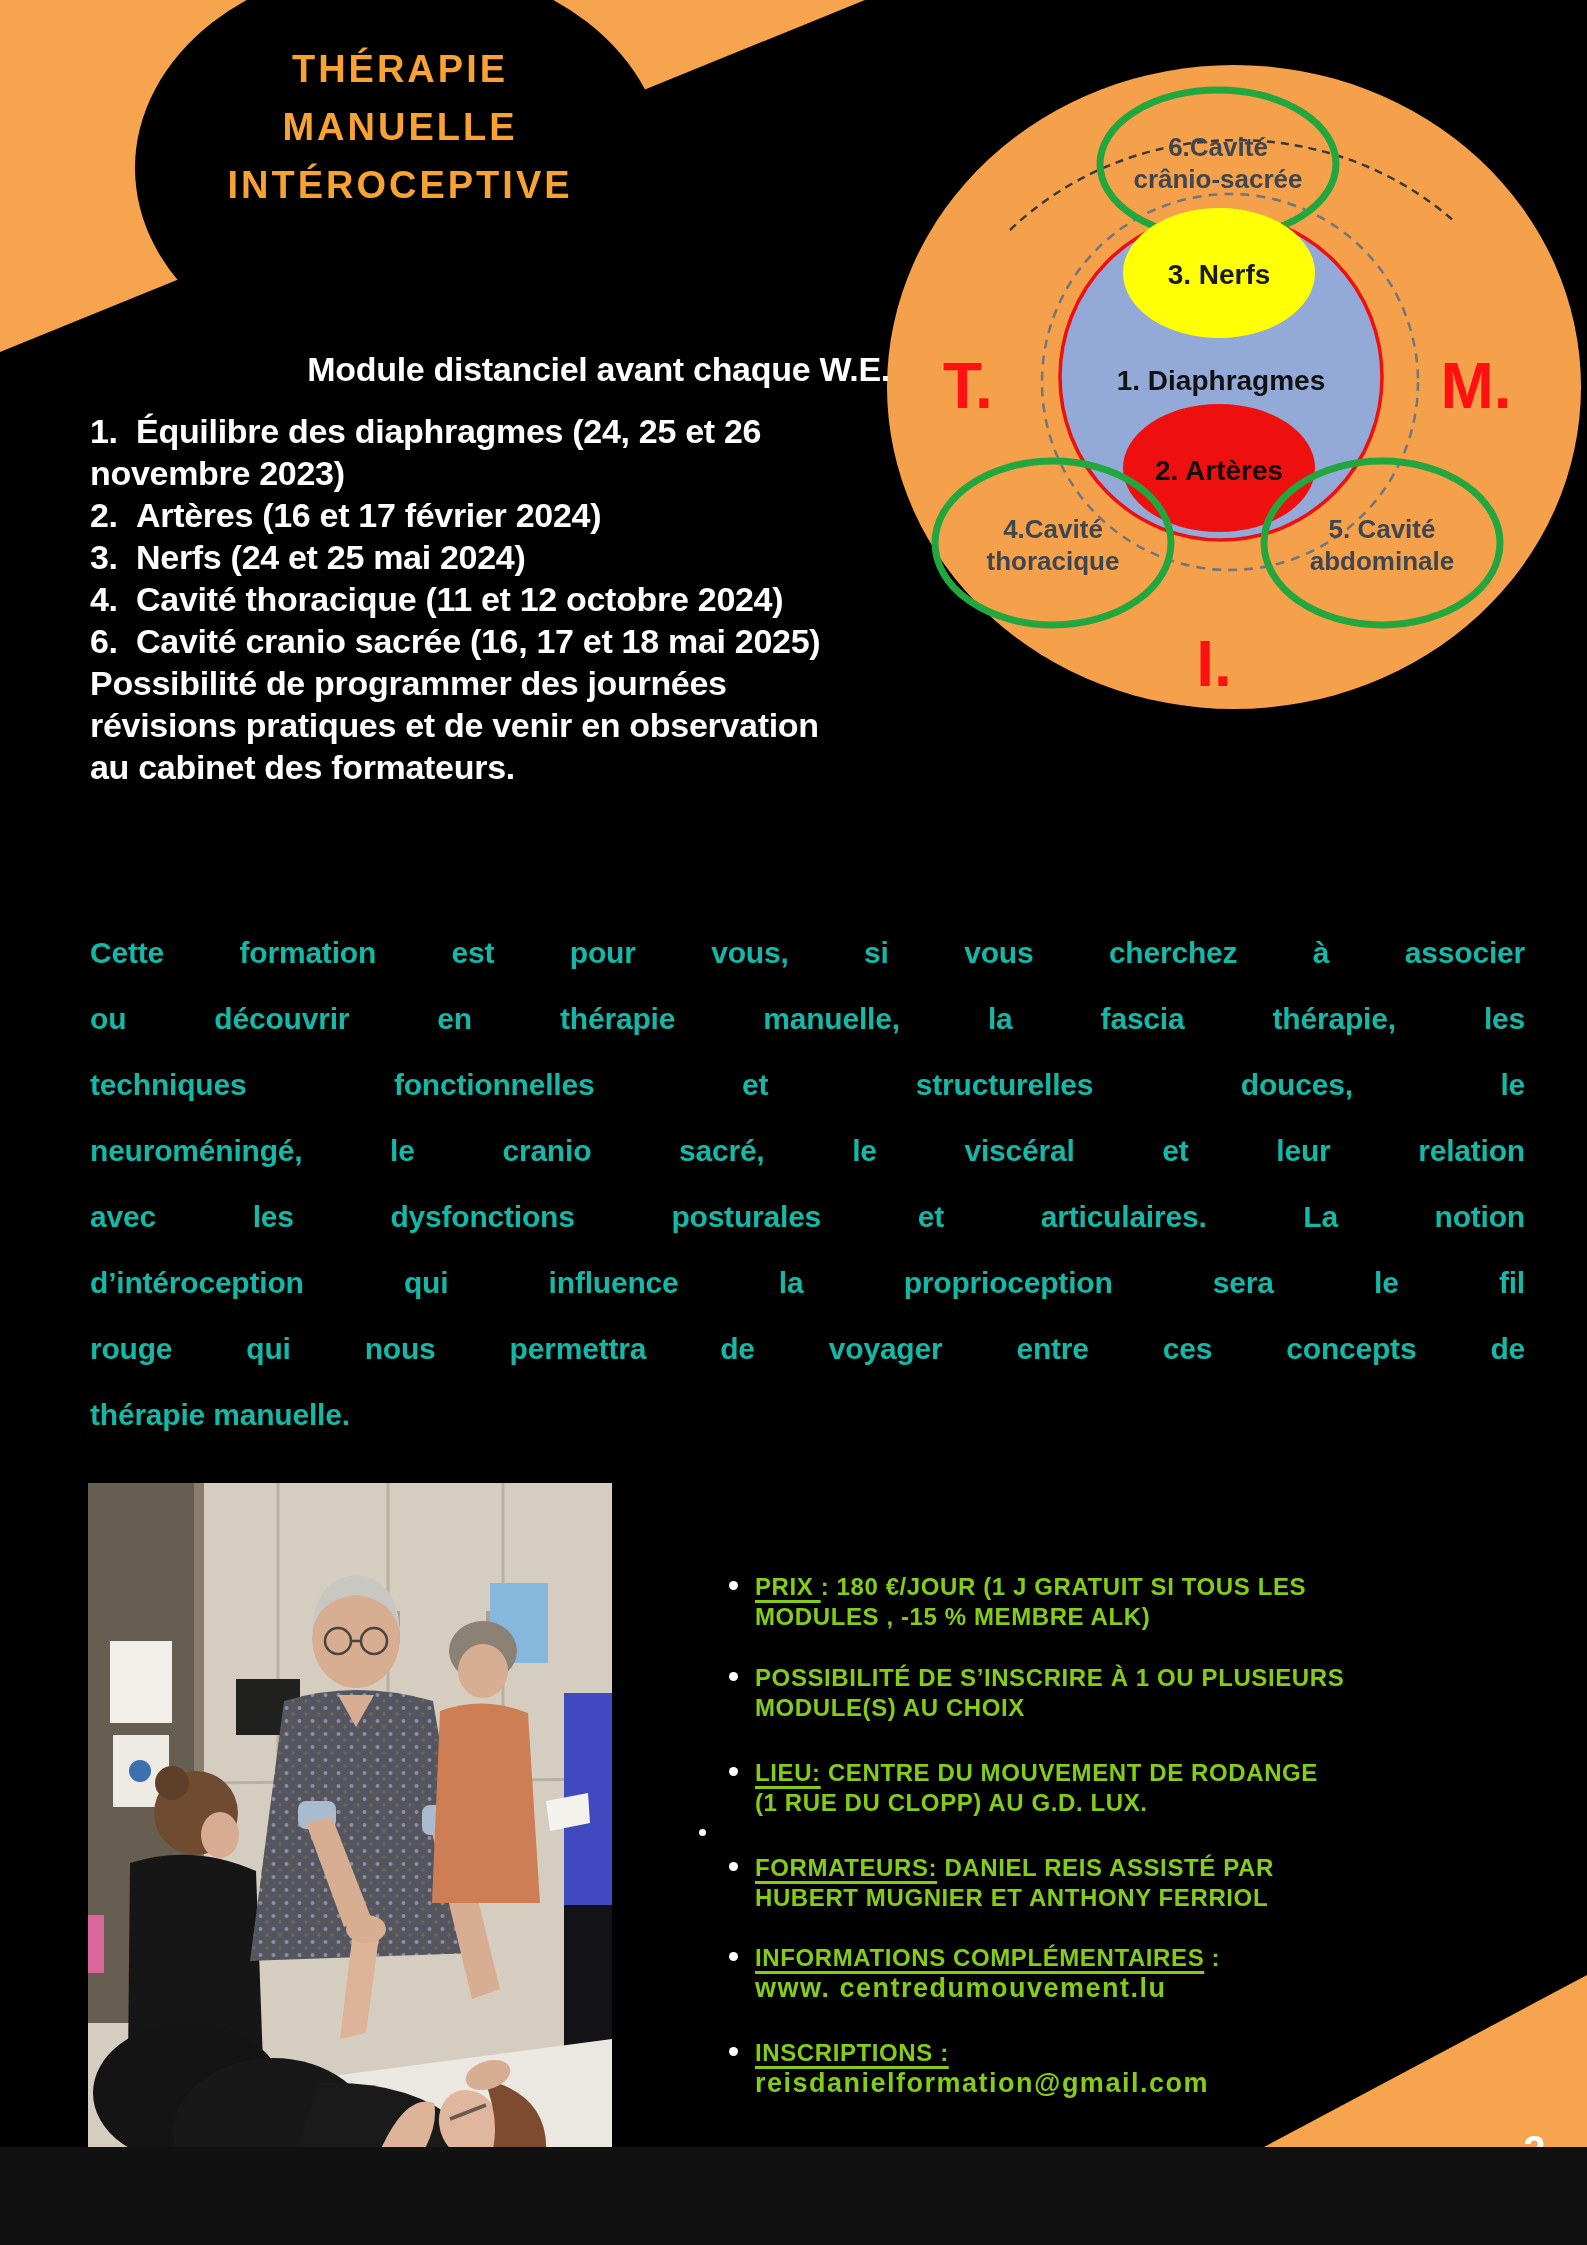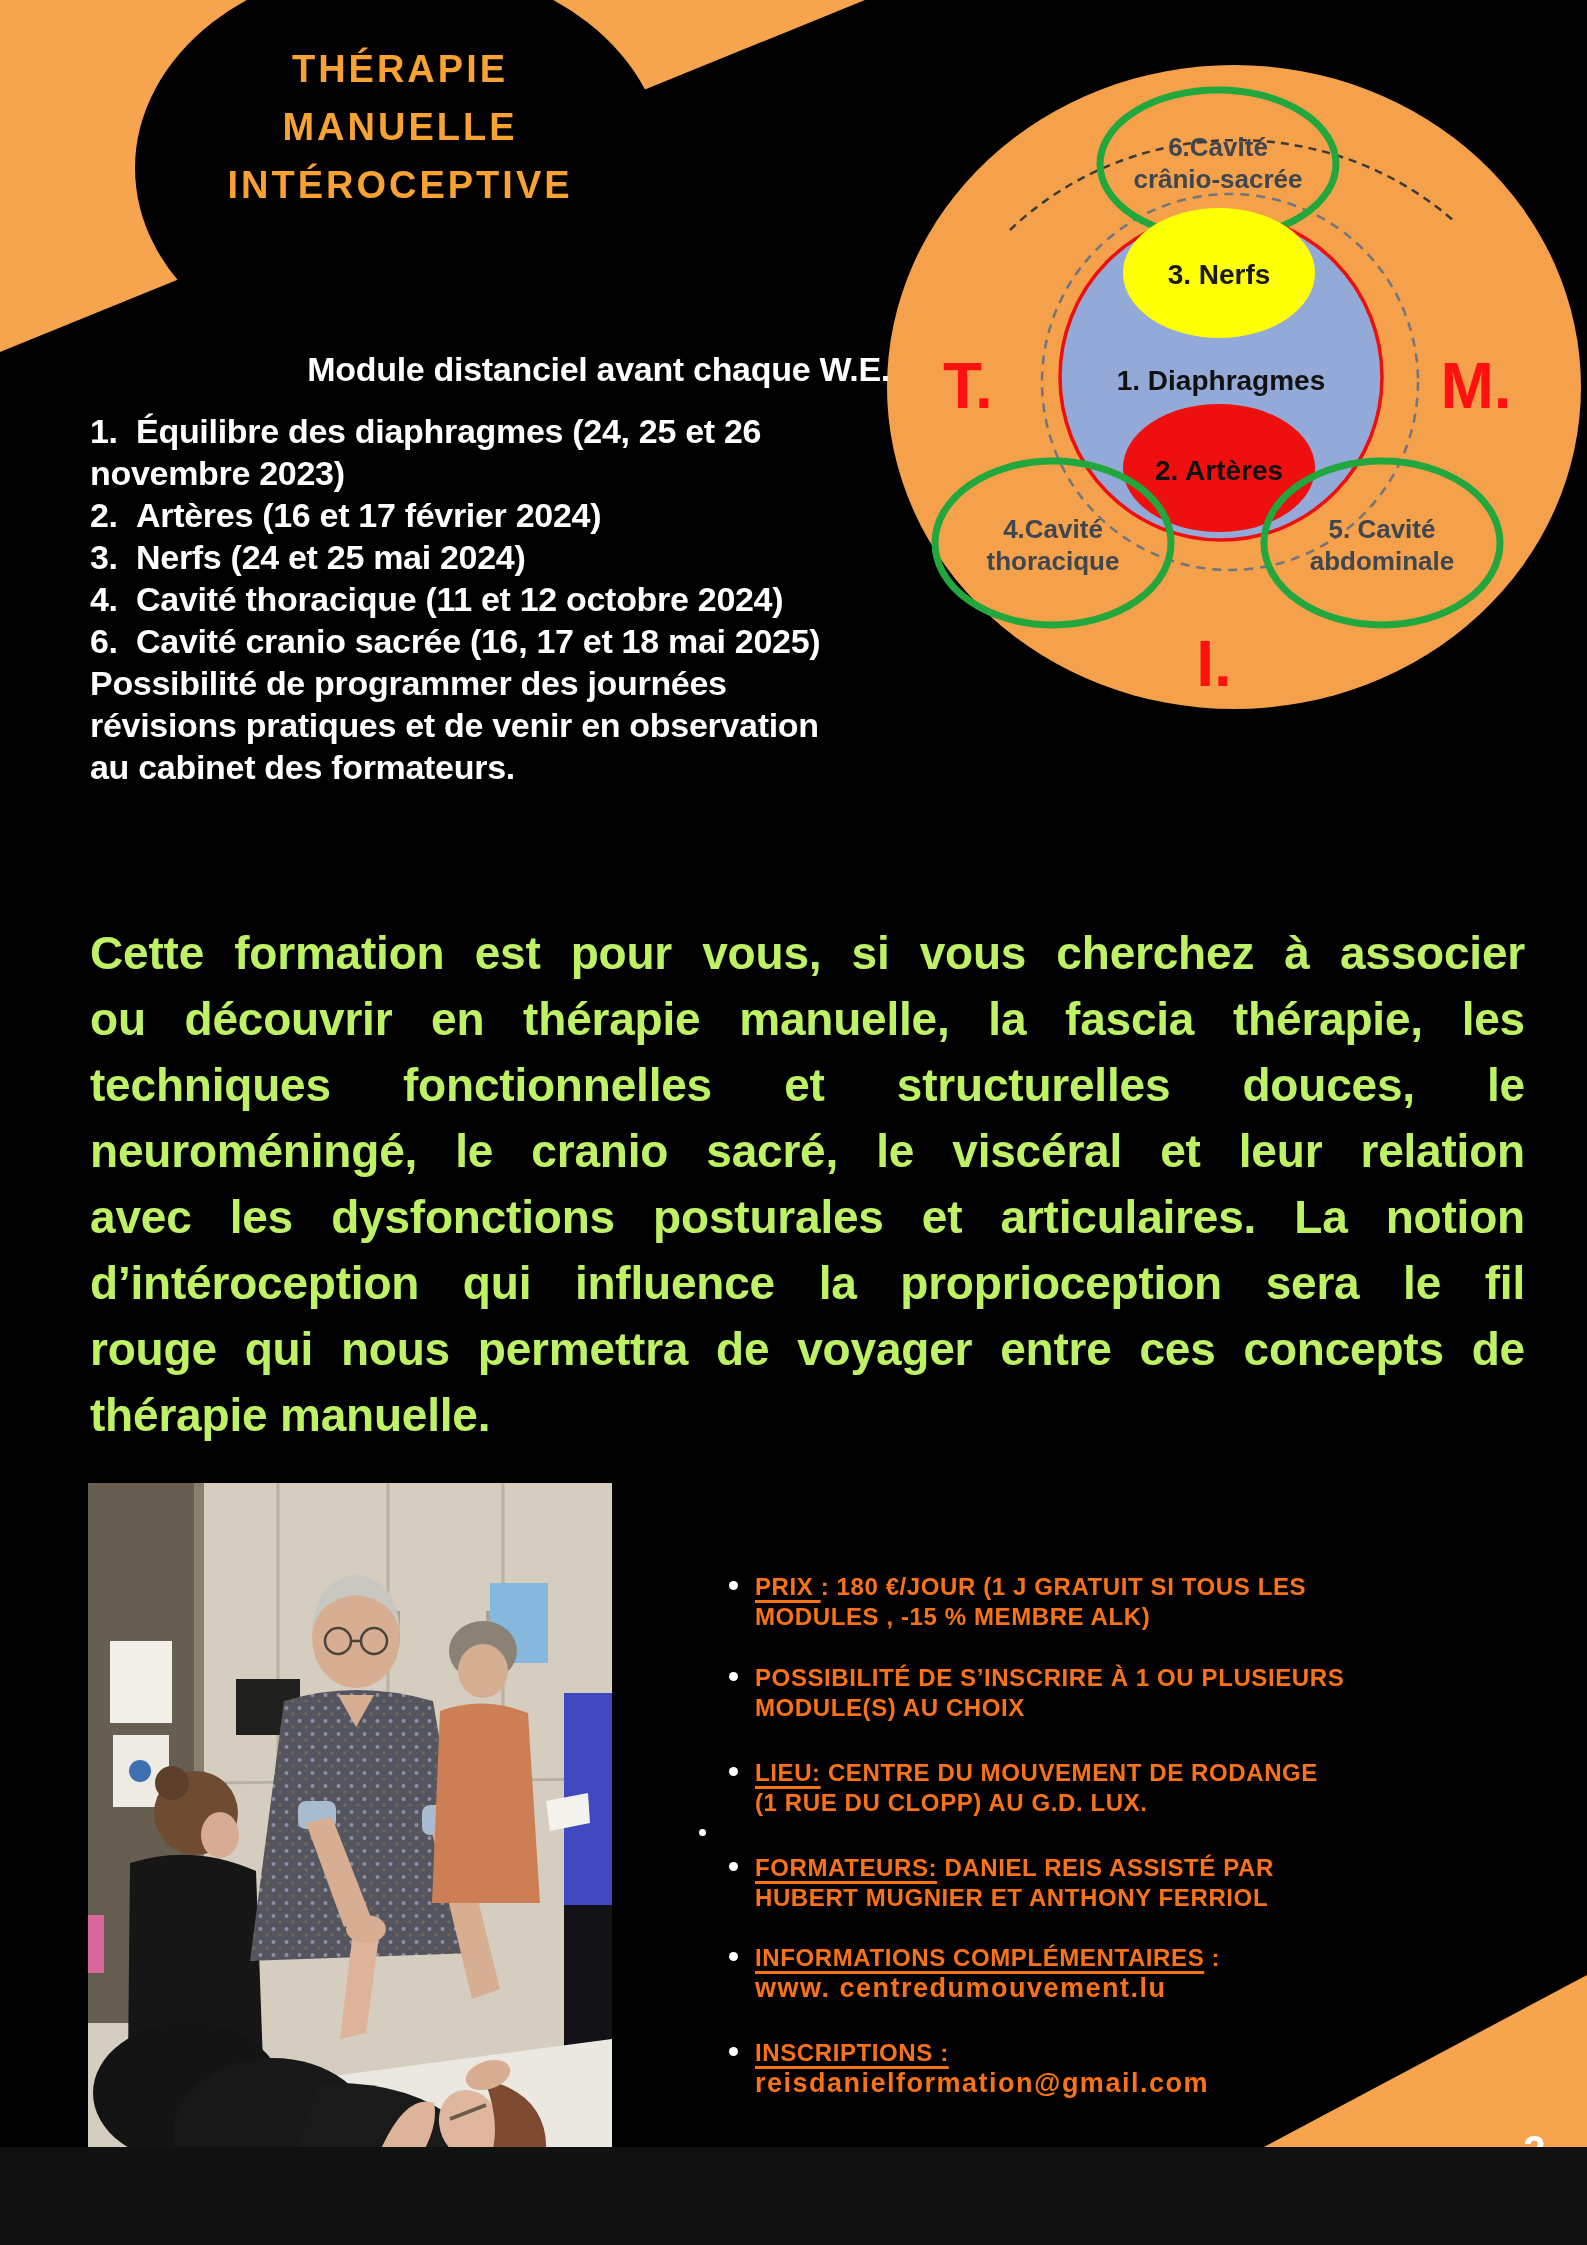--- a/index.html
+++ b/index.html
@@ -10,26 +10,26 @@
          clip-path:polygon(0 0,865px 0,0 352px);}
   
   .blob{position:absolute;left:135px;top:-38px;width:530px;height:412px;background:#000;border-radius:50%;}
   .blob-title{position:absolute;left:0;top:78px;width:100%;text-align:center;
               color:#F7A233;font-weight:800;font-size:38px;line-height:58px;letter-spacing:3px;}
   
   .schedule{position:absolute;left:90px;top:348px;width:800px;color:#fff;font-weight:700;
             font-size:34px;line-height:42px;letter-spacing:-0.3px;}
   .schedule .heading{margin-bottom:20px;text-align:right;}
   
-  .pitch{position:absolute;left:90px;top:920px;width:1435px;color:#bef264;font-weight:800;
-         font-size:46px;line-height:66px;letter-spacing:-0.2px;}
+  .pitch{position:absolute;left:90px;top:920px;width:1435px;color:#14b8a6;font-weight:800;
+         font-size:30px;line-height:66px;letter-spacing:-0.2px;}
   .pitch-line{text-align:justify;text-align-last:justify;}
   .pitch-line.last{text-align-last:left;}
   
-  .bullet-group{position:absolute;left:755px;width:810px;color:#f97316;font-weight:700;
+  .bullet-group{position:absolute;left:755px;width:810px;color:#84cc16;font-weight:700;
                 font-size:24px;line-height:30px;letter-spacing:0.6px;}
   .bullet-group .dot{position:absolute;left:-26px;top:9px;width:9px;height:9px;border-radius:50%;
                      background:#fff;}
   .uline{text-decoration:underline;text-decoration-thickness:2.5px;text-underline-offset:5px;}
   .lower-line{font-size:27px;letter-spacing:1.5px;}
   .stray-dot{position:absolute;left:699px;top:1829px;width:7px;height:7px;border-radius:50%;background:#fff;}
   
   .corner-tri{position:absolute;left:1080px;top:1975px;width:507px;height:270px;background:#F7A44E;
               clip-path:polygon(0 100%,100% 0,100% 100%);}
   .page-num{position:absolute;left:1510px;top:2128px;color:#fff;font-weight:800;font-size:40px;}

